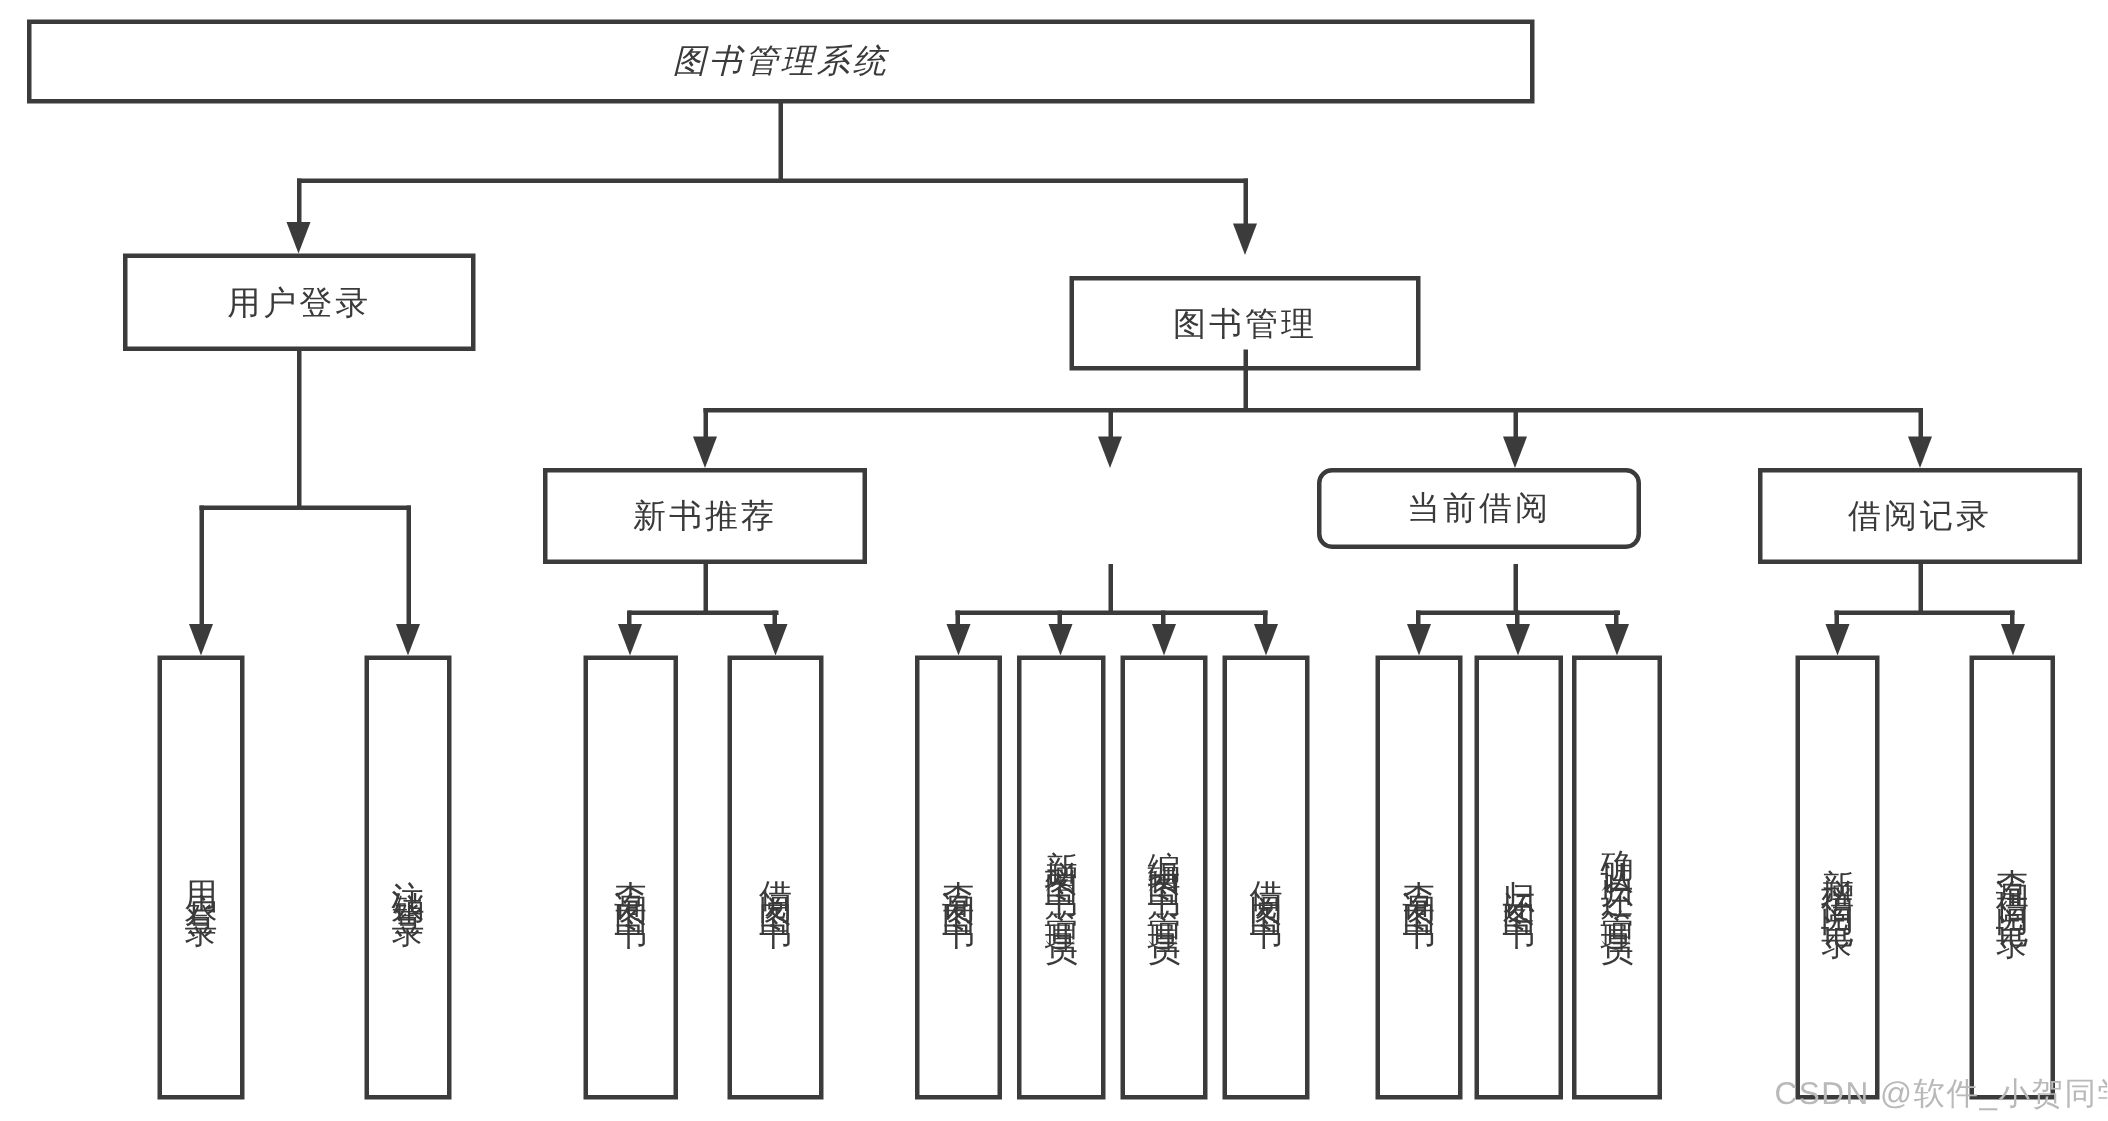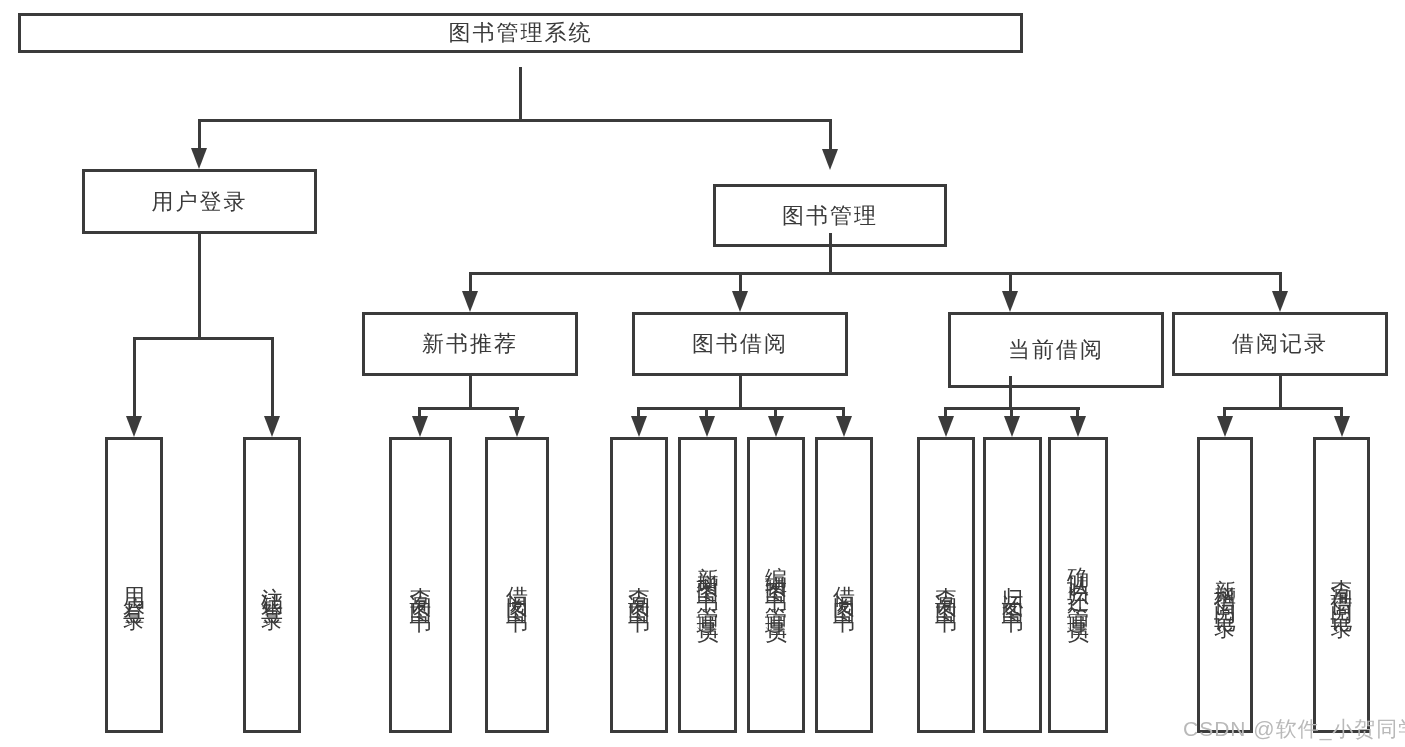--- a/index.html
+++ b/index.html
@@ -59,21 +59,21 @@
     letter-spacing: 1px;
     white-space: nowrap;
     z-index: 10;
   }
 </style>
 </head>
 <body>
 
 <div class="canvas">
 
-  <div class="box" style="left:18px; top:13px; width:1005px; height:40px;">
+  <div class="box" style="left:18px; top:13px; width:1005px; height:56px;font-style:italic;">
     <span class="h-label">图书管理系统</span>
   </div>
 
   <div class="vline" style="left:519px; top:67px; height:54px;"></div>
   <div class="hline" style="left:198px; top:119px; width:634px;"></div>
   <div class="vline" style="left:198px; top:119px; height:30px;"></div>
   <div class="arrow" style="left:191px; top:148px;"></div>
   <div class="vline" style="left:829px; top:119px; height:31px;"></div>
   <div class="arrow" style="left:822px; top:149px;"></div>
 
@@ -98,24 +98,21 @@
   <div class="vline" style="left:739px; top:272px; height:20px;"></div>
   <div class="arrow" style="left:732px; top:291px;"></div>
   <div class="vline" style="left:1009px; top:272px; height:20px;"></div>
   <div class="arrow" style="left:1002px; top:291px;"></div>
   <div class="vline" style="left:1279px; top:272px; height:20px;"></div>
   <div class="arrow" style="left:1272px; top:291px;"></div>
 
   <div class="box" style="left:362px; top:312px; width:216px; height:64px;">
     <span class="h-label">新书推荐</span>
   </div>
-  <div class="box" style="left:632px; top:312px; width:216px; height:64px;">
-    <span class="h-label">图书借阅</span>
-  </div>
-  <div class="box" style="left:948px; top:312px; width:216px; height:76px;">
+  <div class="box" style="left:878px; top:312px; width:216px; height:54px;border-radius:10px;">
     <span class="h-label">当前借阅</span>
   </div>
   <div class="box" style="left:1172px; top:312px; width:216px; height:64px;">
     <span class="h-label">借阅记录</span>
   </div>
 
   <div class="vline" style="left:469px; top:376px; height:32px;"></div>
   <div class="hline" style="left:419px; top:407px; width:100px;"></div>
   <div class="vline" style="left:418px; top:407px; height:10px;"></div>
   <div class="arrow" style="left:412px; top:416px;"></div>

